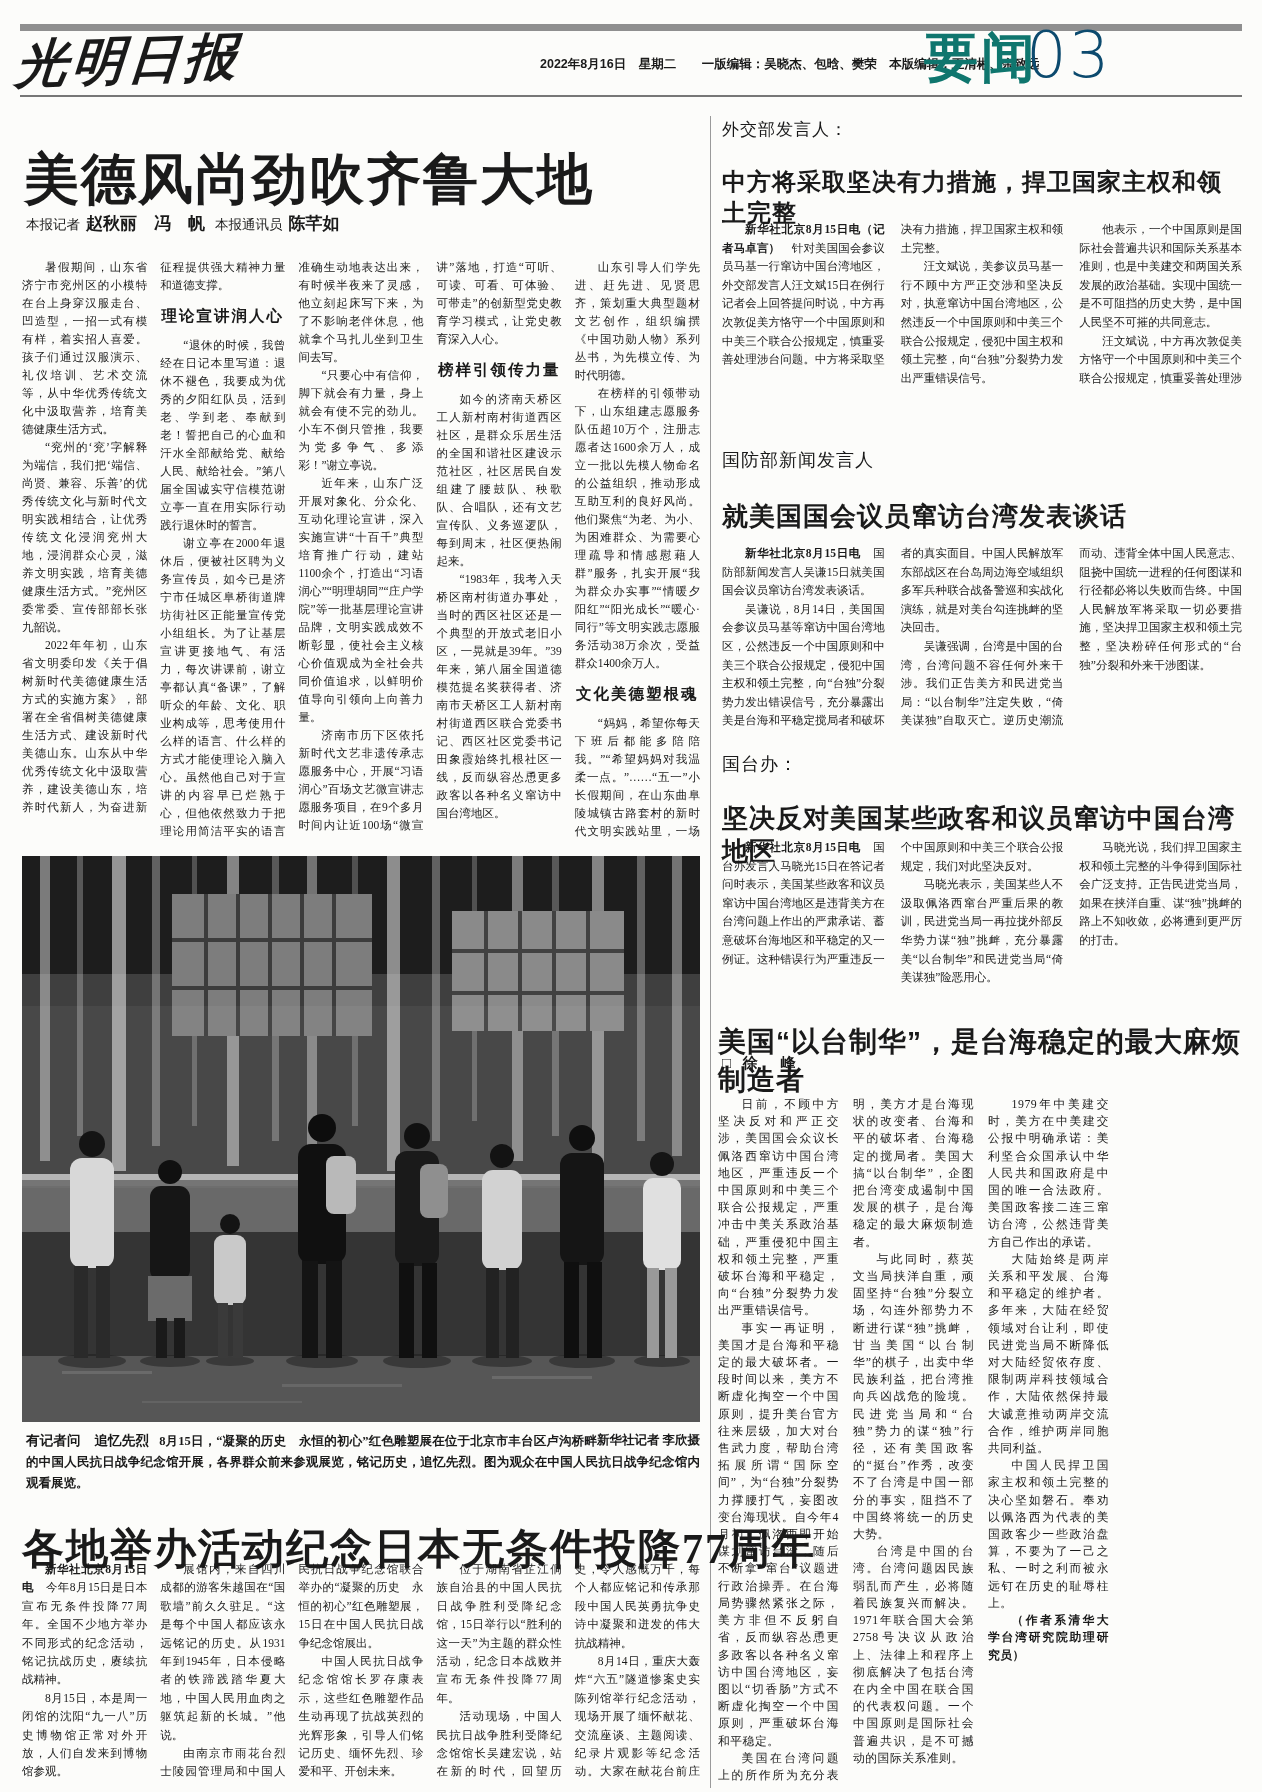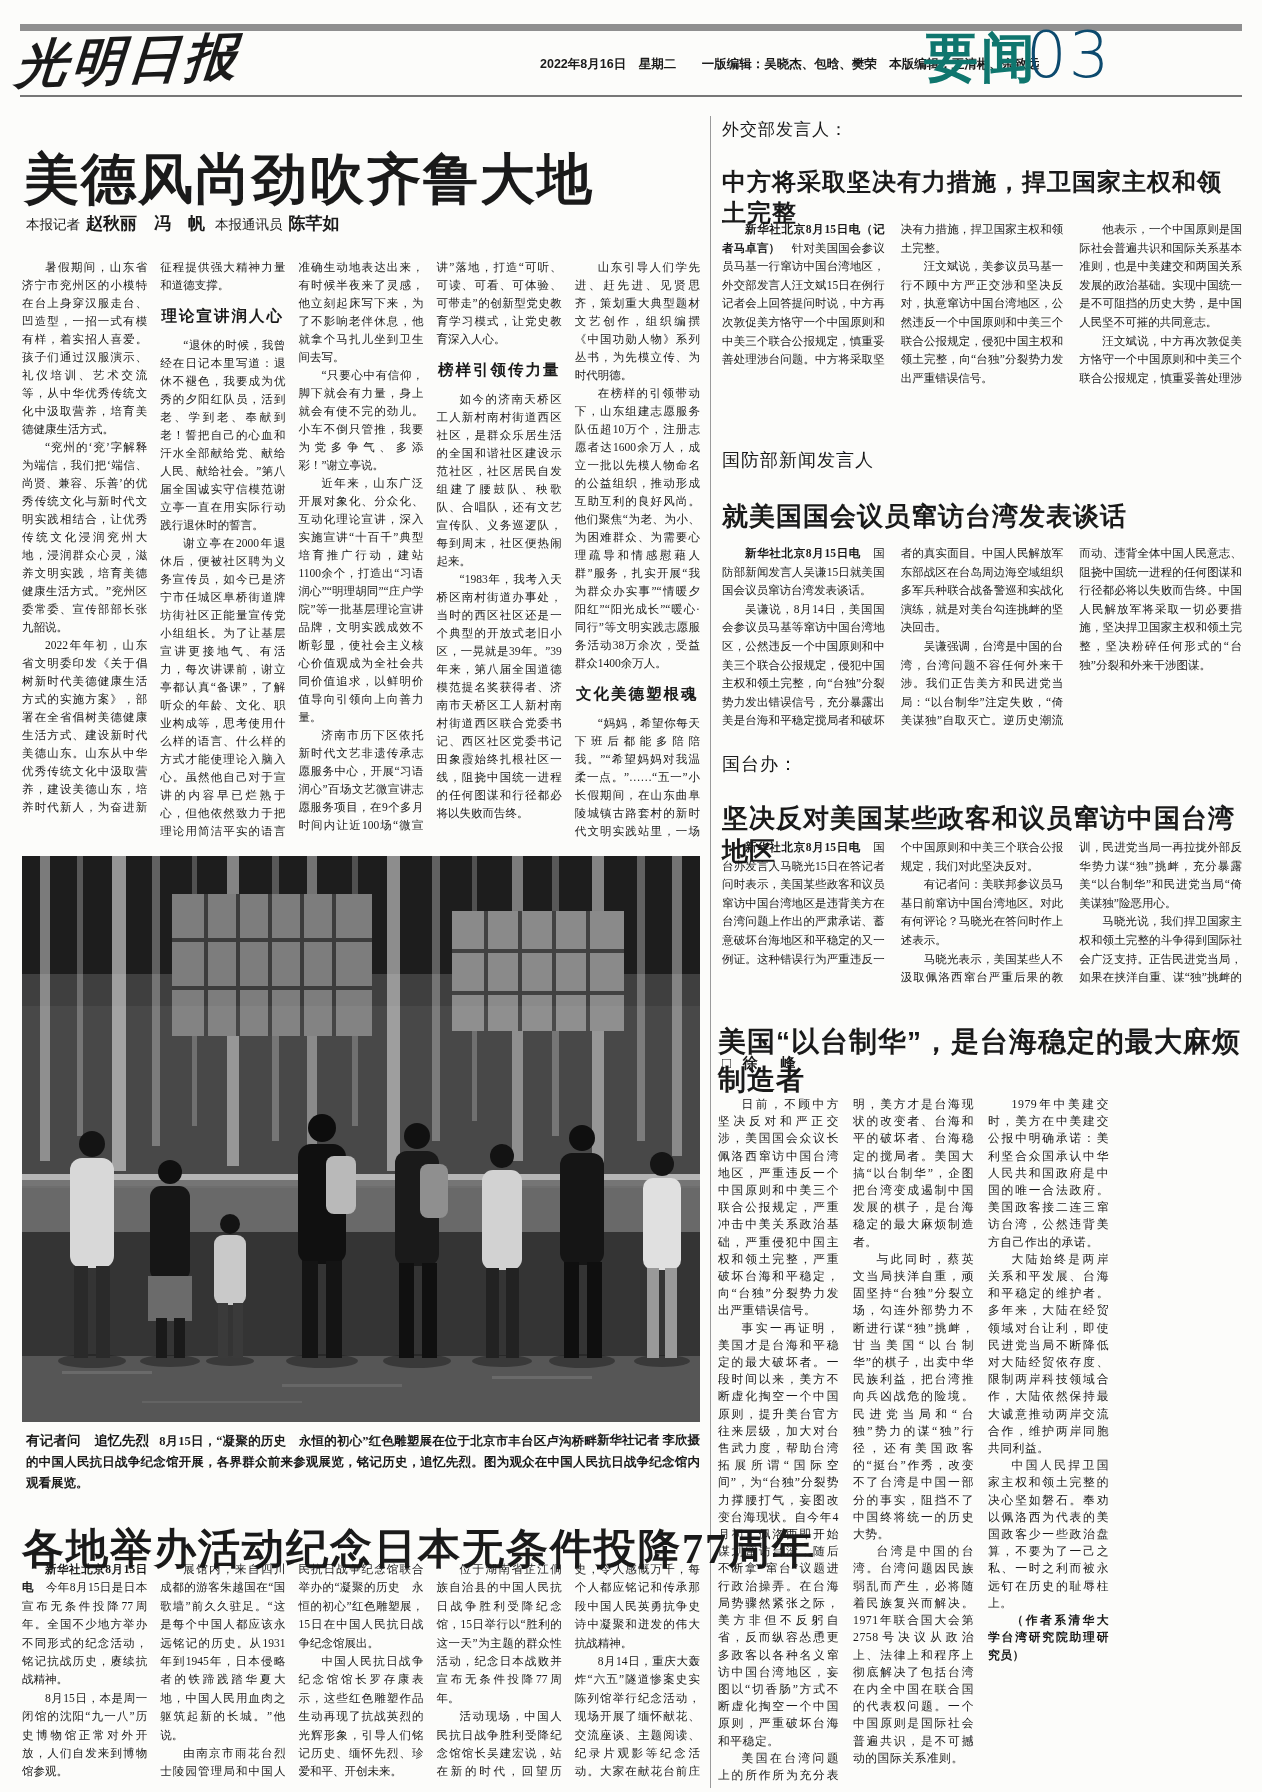--- a/index.html
+++ b/index.html
@@ -88,21 +88,21 @@
       <p class="para">“兖州的‘兖’字解释为端信，我们把‘端信、尚贤、兼容、乐善’的优秀传统文化与新时代文明实践相结合，让优秀传统文化浸润兖州大地，浸润群众心灵，滋养文明实践，培育美德健康生活方式。”兖州区委常委、宣传部部长张九韶说。</p>
       <p class="para">2022年年初，山东省文明委印发《关于倡树新时代美德健康生活方式的实施方案》，部署在全省倡树美德健康生活方式、建设新时代美德山东。山东从中华优秀传统文化中汲取营养，建设美德山东，培养时代新人，为奋进新征程提供强大精神力量和道德支撑。</p>
       <h4 class="col-subhead">理论宣讲润人心</h4>
       <p class="para">“退休的时候，我曾经在日记本里写道：退休不褪色，我要成为优秀的夕阳红队员，活到老、学到老、奉献到老！誓把自己的心血和汗水全部献给党、献给人民、献给社会。”第八届全国诚实守信模范谢立亭一直在用实际行动践行退休时的誓言。</p>
       <p class="para">谢立亭在2000年退休后，便被社区聘为义务宣传员，如今已是济宁市任城区阜桥街道牌坊街社区正能量宣传党小组组长。为了让基层宣讲更接地气、有活力，每次讲课前，谢立亭都认真“备课”，了解听众的年龄、文化、职业构成等，思考使用什么样的语言、什么样的方式才能使理论入脑入心。虽然他自己对于宣讲的内容早已烂熟于心，但他依然致力于把理论用简洁平实的语言准确生动地表达出来，有时候半夜来了灵感，他立刻起床写下来，为了不影响老伴休息，他就拿个马扎儿坐到卫生间去写。</p>
       <p class="para">“只要心中有信仰，脚下就会有力量，身上就会有使不完的劲儿。小车不倒只管推，我要为党多争气、多添彩！”谢立亭说。</p>
       <p class="para">近年来，山东广泛开展对象化、分众化、互动化理论宣讲，深入实施宣讲“十百千”典型培育推广行动，建站1100余个，打造出“习语润心”“明理胡同”“庄户学院”等一批基层理论宣讲品牌，文明实践成效不断彰显，使社会主义核心价值观成为全社会共同价值追求，以鲜明价值导向引领向上向善力量。</p>
       <p class="para">济南市历下区依托新时代文艺非遗传承志愿服务中心，开展“习语润心”百场文艺微宣讲志愿服务项目，在9个多月时间内让近100场“微宣讲”落地，打造“可听、可读、可看、可体验、可带走”的创新型党史教育学习模式，让党史教育深入人心。</p>
       <h4 class="col-subhead">榜样引领传力量</h4>
       <p class="para">如今的济南天桥区工人新村南村街道西区社区，是群众乐居生活的全国和谐社区建设示范社区，社区居民自发组建了腰鼓队、秧歌队、合唱队，还有文艺宣传队、义务巡逻队，每到周末，社区便热闹起来。</p>
-      <p class="para">“1983年，我考入天桥区南村街道办事处，当时的西区社区还是一个典型的开放式老旧小区，一晃就是39年。”39年来，第八届全国道德模范提名奖获得者、济南市天桥区工人新村南村街道西区联合党委书记、西区社区党委书记田象霞始终扎根社区一线，阻挠中国统一进程的任何图谋和行径都必将以失败而告终。</p>
+      <p class="para">“1983年，我考入天桥区南村街道办事处，当时的西区社区还是一个典型的开放式老旧小区，一晃就是39年。”39年来，第八届全国道德模范提名奖获得者、济南市天桥区工人新村南村街道西区联合党委书记、西区社区党委书记田象霞始终扎根社区一线，反而纵容怂恿更多政客以各种名义窜访中国台湾地区。</p>
       <p class="para">山东引导人们学先进、赶先进、见贤思齐，策划重大典型题材文艺创作，组织编撰《中国功勋人物》系列丛书，为先模立传、为时代明德。</p>
       <p class="para">在榜样的引领带动下，山东组建志愿服务队伍超10万个，注册志愿者达1600余万人，成立一批以先模人物命名的公益组织，推动形成互助互利的良好风尚。他们聚焦“为老、为小、为困难群众、为需要心理疏导和情感慰藉人群”服务，扎实开展“我为群众办实事”“情暖夕阳红”“阳光成长”“暖心·同行”等文明实践志愿服务活动38万余次，受益群众1400余万人。</p>
       <h4 class="col-subhead">文化美德塑根魂</h4>
       <p class="para">“妈妈，希望你每天下班后都能多陪陪我。”“希望妈妈对我温柔一点。”……“五一”小长假期间，在山东曲阜陵城镇古路套村的新时代文明实践站里，一场别开生面的亲子谈心会正在进行，12对母子（女）在党员志愿者的引导下，说出自己心里话。</p>
     </div>
 
   <div class="abs photo-box">
     <svg width="678" height="566" viewBox="0 0 678 566">
       <rect width="678" height="566" fill="#343434"></rect>
       <rect width="678" height="130" fill="#1d1d1d"></rect>
@@ -236,21 +236,20 @@
   <div class="abs news-body mnd-body">
       <p class="para"><b class="p-lead">新华社北京8月15日电　</b>国防部新闻发言人吴谦15日就美国国会议员窜访台湾发表谈话。</p>
       <p class="para">吴谦说，8月14日，美国国会参议员马基等窜访中国台湾地区，公然违反一个中国原则和中美三个联合公报规定，侵犯中国主权和领土完整，向“台独”分裂势力发出错误信号，充分暴露出美是台海和平稳定搅局者和破坏者的真实面目。中国人民解放军东部战区在台岛周边海空域组织多军兵种联合战备警巡和实战化演练，就是对美台勾连挑衅的坚决回击。</p>
       <p class="para">吴谦强调，台湾是中国的台湾，台湾问题不容任何外来干涉。我们正告美方和民进党当局：“以台制华”注定失败，“倚美谋独”自取灭亡。逆历史潮流而动、违背全体中国人民意志、阻挠中国统一进程的任何图谋和行径都必将以失败而告终。中国人民解放军将采取一切必要措施，坚决捍卫国家主权和领土完整，坚决粉碎任何形式的“台独”分裂和外来干涉图谋。</p>
     </div>
 
   <div class="abs kicker tao-kicker">国台办：</div>
   <h2 class="abs news-headline tao-headline">坚决反对美国某些政客和议员窜访中国台湾地区</h2>
   <div class="abs news-body tao-body">
       <p class="para"><b class="p-lead">新华社北京8月15日电　</b>国台办发言人马晓光15日在答记者问时表示，美国某些政客和议员窜访中国台湾地区是违背美方在台湾问题上作出的严肃承诺、蓄意破坏台海地区和平稳定的又一例证。这种错误行为严重违反一个中国原则和中美三个联合公报规定，我们对此坚决反对。</p>
-      <p class="para">有记者问：美联邦参议员马基日前窜访中国台湾地区。对此有何评论？马晓光在答问时作上述表示。</p>
       <p class="para">马晓光表示，美国某些人不汲取佩洛西窜台严重后果的教训，民进党当局一再拉拢外部反华势力谋“独”挑衅，充分暴露美“以台制华”和民进党当局“倚美谋独”险恶用心。</p>
       <p class="para">马晓光说，我们捍卫国家主权和领土完整的斗争得到国际社会广泛支持。正告民进党当局，如果在挟洋自重、谋“独”挑衅的路上不知收敛，必将遭到更严厉的打击。</p>
     </div>
 
   <h2 class="abs op-headline">美国“以台制华”，是台海稳定的最大麻烦制造者</h2>
   <div class="abs op-author">□ 徐　峰</div>
   <div class="abs op-body">
       <p class="para">日前，不顾中方坚决反对和严正交涉，美国国会众议长佩洛西窜访中国台湾地区，严重违反一个中国原则和中美三个联合公报规定，严重冲击中美关系政治基础，严重侵犯中国主权和领土完整，严重破坏台海和平稳定，向“台独”分裂势力发出严重错误信号。</p>
       <p class="para">事实一再证明，美国才是台海和平稳定的最大破坏者。一段时间以来，美方不断虚化掏空一个中国原则，提升美台官方往来层级，加大对台售武力度，帮助台湾拓展所谓“国际空间”，为“台独”分裂势力撑腰打气，妄图改变台海现状。自今年4月初，佩洛西即开始谋划窜访台湾，随后不断拿“窜台”议题进行政治操弄。在台海局势骤然紧张之际，美方非但不反躬自省，反而纵容怂恿更多政客以各种名义窜访中国台湾地区，妄图以“切香肠”方式不断虚化掏空一个中国原则，严重破坏台海和平稳定。</p>
       <p class="para">美国在台湾问题上的所作所为充分表明，美方才是台海现状的改变者、台海和平的破坏者、台海稳定的搅局者。美国大搞“以台制华”，企图把台湾变成遏制中国发展的棋子，是台海稳定的最大麻烦制造者。</p>

